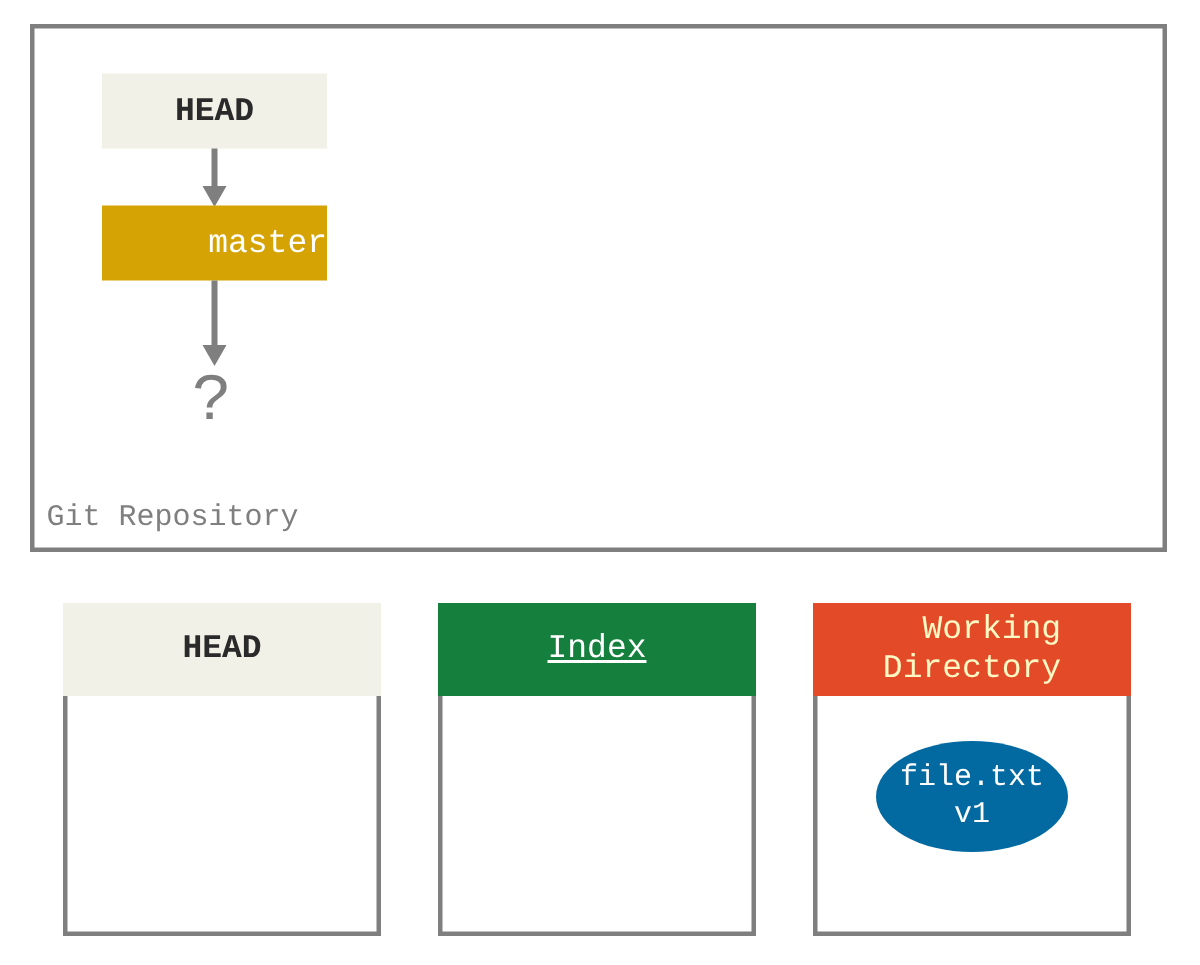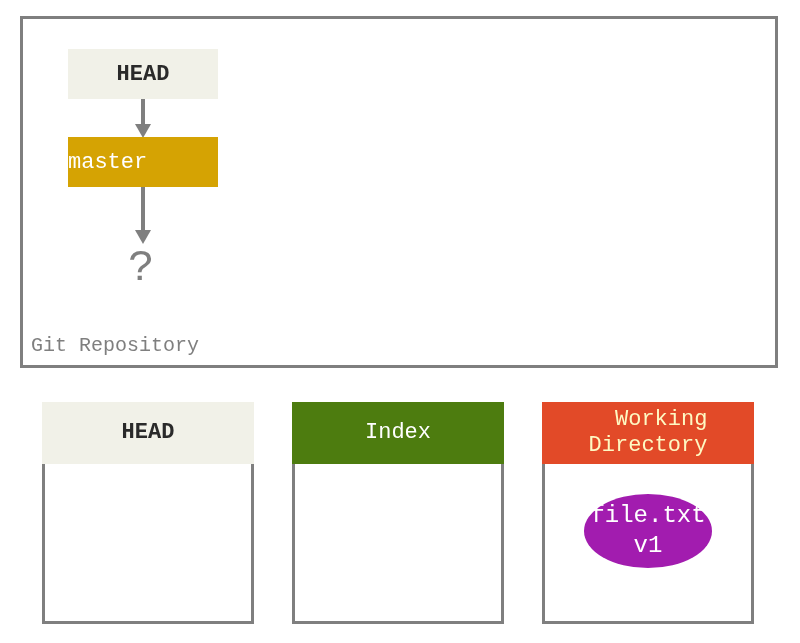--- a/index.html
+++ b/index.html
@@ -46,21 +46,21 @@
     }
     .master-box {
       position: absolute;
       left: 45px;
       top: 118px;
       width: 150px;
       height: 50px;
       background: #d5a303;
       display: flex;
       align-items: center;
-      justify-content: flex-start;
+      justify-content: flex-end;
       font-size: 22px;
       font-weight: 500;
       color: #fff;
     }
     .arrow1 {
       position: absolute;
       left: 117px;
       top: 80px;
       width: 6px;
       height: 38px;
@@ -134,23 +134,24 @@
       font-size: 22px;
       text-align: center;
       line-height: 1.2;
     }
     .col-header.head {
       background: #f1f1e8;
       color: #2a2a2a;
       font-weight: bold;
     }
     .col-header.index {
-      background: #4d7c0f;
+      background: #15803d;
       color: #fff;
       font-weight: 500;
+      text-decoration: underline;
     }
     .col-header.wd {
       background: #e24a28;
       color: #fef9c3;
       font-weight: 500;
       white-space: pre-line;
       text-align: right;
     }
     .col-body {
       width: 100%;
@@ -160,28 +161,28 @@
       border-bottom: 3px solid #7f7f7f;
       position: relative;
     }
     .file-blob {
       position: absolute;
       left: 50%;
       top: 30px;
       transform: translateX(-50%);
       width: 128px;
       height: 74px;
-      background: #a21caf;
+      background: #0369a1;
       border-radius: 50%;
       display: flex;
       flex-direction: column;
       align-items: center;
       justify-content: center;
       color: #fff;
-      font-size: 24px;
+      font-size: 20px;
       line-height: 1.25;
     }
   </style>
 </head>
 <body>
 
 <div class="repo-container">
   <div class="head-box">
     <span>HEAD</span>
   </div>

